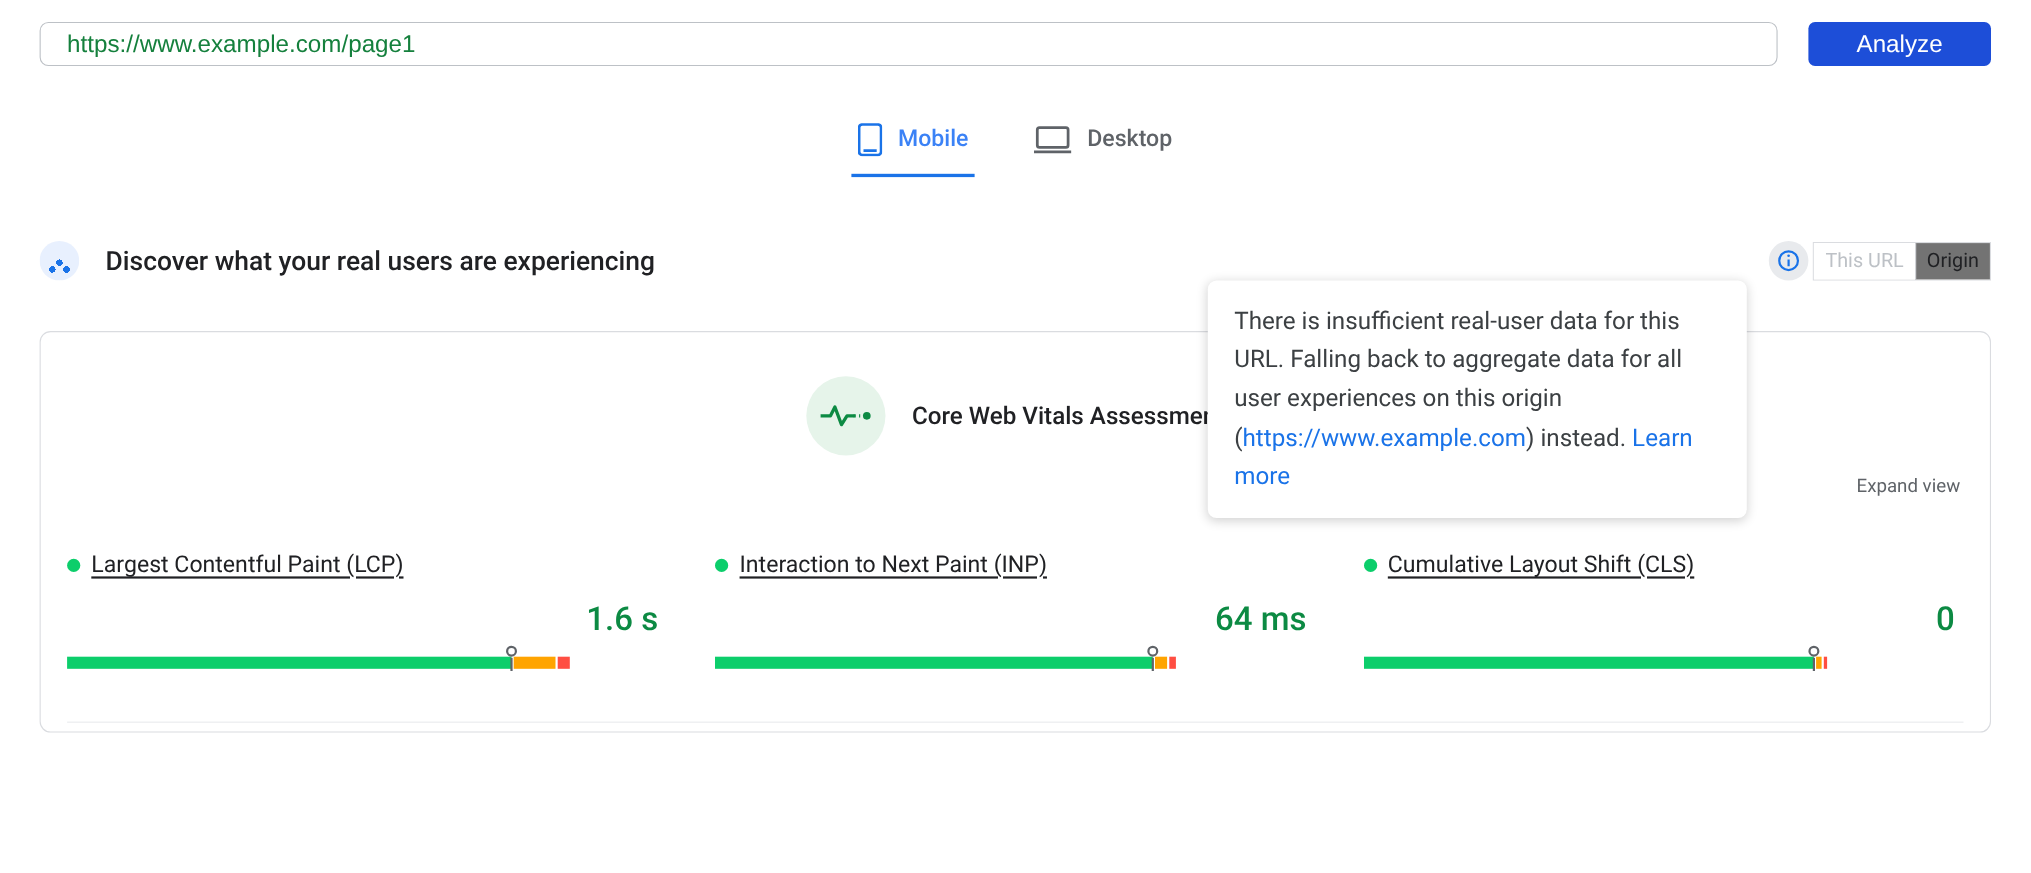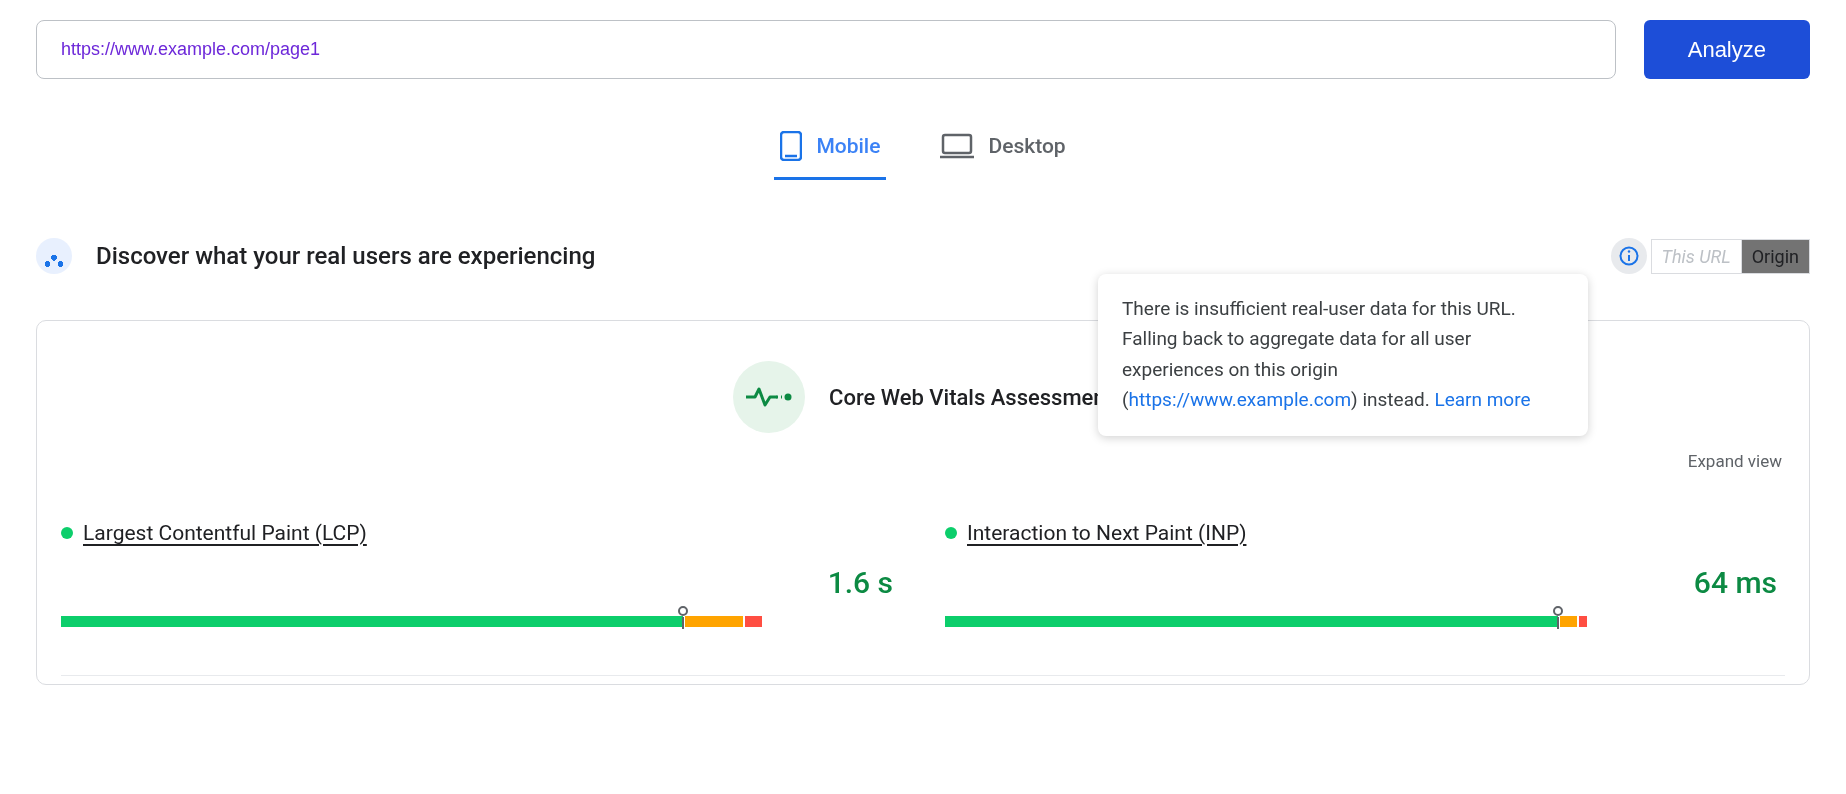--- a/index.html
+++ b/index.html
@@ -11,23 +11,23 @@
   }
   .top-row {
     display: flex;
     gap: 28px;
     align-items: stretch;
   }
   .url-input {
     flex: 1;
     border: 1px solid #bdc1c6;
     border-radius: 8px;
-    padding: 18px 24px;
-    font-size: 18px;
-    color: #6d28d9;
+    padding: 6px 24px;
+    font-size: 22px;
+    color: #15803d;
     outline: none;
   }
   .analyze-btn {
     background: #1d4ed8;
     color: #fff;
     border: none;
     border-radius: 6px;
     padding: 0 44px;
     font-size: 22px;
     font-weight: 500;
@@ -94,33 +94,33 @@
     display: flex;
     border: 1px solid #dadce0;
   }
   .toggle-btn {
     padding: 6px 10px;
     font-size: 18px;
     background: #fff;
     cursor: pointer;
     color: #202124;
   }
-  .toggle-btn.disabled { color: #bdc1c6; cursor: default; font-style: italic; }
+  .toggle-btn.disabled { color: #bdc1c6; cursor: default; }
   .toggle-btn.active { background: #737373; }
   .toggle-btn + .toggle-btn { border-left: 1px solid #dadce0; }
   .tooltip {
     position: absolute;
     top: 36px;
     right: 222px;
     width: 490px;
     background: #fff;
     border-radius: 8px;
     box-shadow: 0 2px 10px rgba(0,0,0,0.18);
     padding: 20px 24px;
-    font-size: 19px;
+    font-size: 22px;
     line-height: 1.6;
     color: #3c4043;
     z-index: 10;
   }
   .tooltip a { color: #1a73e8; text-decoration: none; }
   .card {
     border: 1px solid #dadce0;
     border-radius: 10px;
     margin-top: 46px;
     padding: 40px 24px 8px;
@@ -310,16 +310,31 @@
       <div class="metric-value">64 ms</div>
       <div class="bar-wrap">
         <div class="bar">
             <div class="seg g" style="width: 73%;"></div>
             <div class="seg o" style="width: 2%;"></div>
             <div class="seg r" style="width: 1%;"></div>
           </div>
         <div class="marker" style="left: 73%;"></div>
       </div>
     </div>
+    <div class="metric">
+      <div class="metric-header">
+        <span class="dot"></span>
+        <span class="metric-name">Cumulative Layout Shift (CLS)</span>
+      </div>
+      <div class="metric-value">0</div>
+      <div class="bar-wrap">
+        <div class="bar">
+            <div class="seg g" style="width: 75%;"></div>
+            <div class="seg o" style="width: 1%;"></div>
+            <div class="seg r" style="width: 0.5%;"></div>
+          </div>
+        <div class="marker" style="left: 75%;"></div>
+      </div>
+    </div>
   </div>
 
   <div class="divider"></div>
 </div>
 
 </body></html>

